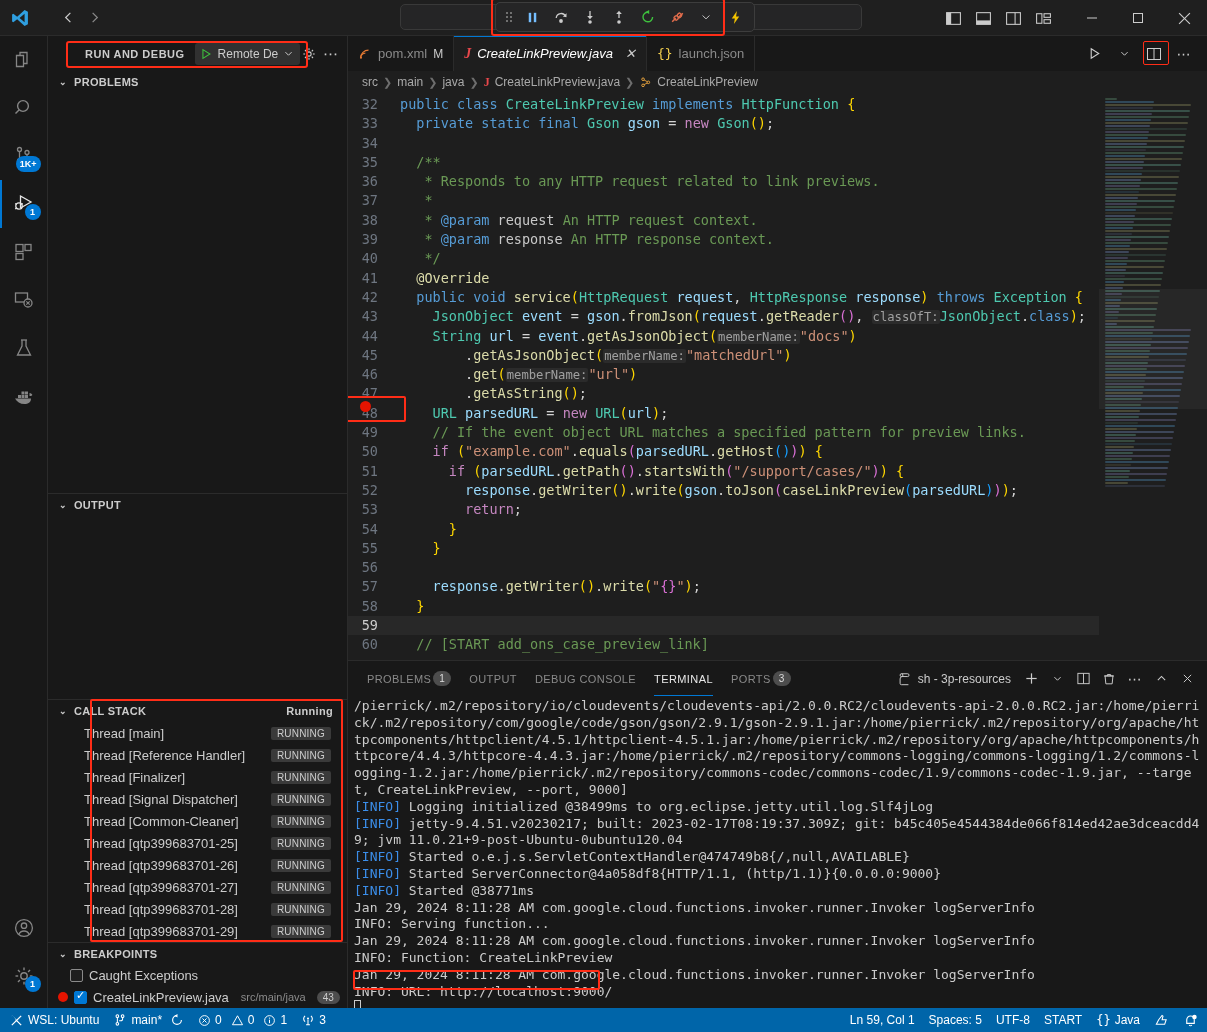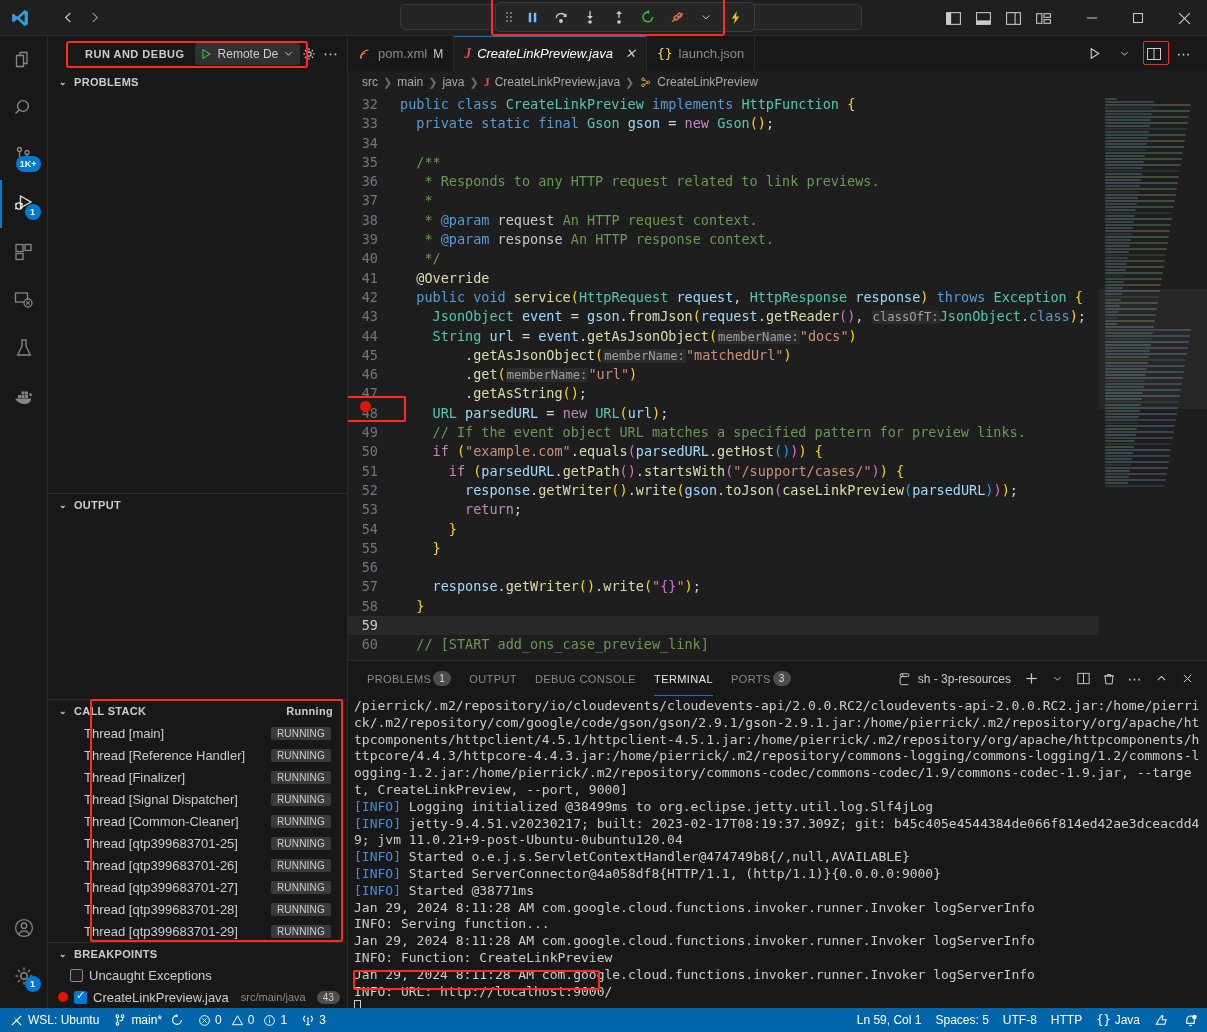--- a/index.html
+++ b/index.html
@@ -561,21 +561,21 @@
         </div>
       </div>
 
       <div class="section-header">
         <span class="chev">⌄</span>
         <span>BREAKPOINTS</span>
       </div>
       <div>
         <div class="bp-row">
           <span class="cbox"></span>
-          <span>Uncaught Exceptions</span>
+          <span>Caught Exceptions</span>
         </div>
         <div class="bp-row" style="padding-left:10px">
           <span class="bp-dot"></span>
           <span class="cbox checked"></span>
           <span>CreateLinkPreview.java</span>
           <span class="bp-path">src/main/java</span>
           <span class="bp-line">43</span>
         </div>
       </div>
     </div>
@@ -927,21 +927,21 @@
       <div class="sb-item">
         <span>Ln 59, Col 1</span>
       </div>
       <div class="sb-item">
         <span>Spaces: 5</span>
       </div>
       <div class="sb-item">
         <span>UTF-8</span>
       </div>
       <div class="sb-item">
-        <span>HTTP</span>
+        <span>START</span>
       </div>
       <div class="sb-item">
         <span style="font-family:'DejaVu Sans Mono',monospace;">{}</span>
         <span>Java</span>
       </div>
       <div class="sb-item">
         <span>
           <svg width="15" height="15" viewBox="0 0 16 16">
               <path d="M2.5 12 L5 7.2 L8.6 2.6 L9.6 3.4 L8.6 7.2 H13 L11.4 12 Z" stroke="#fff" stroke-width="1.1" fill="none"></path>
             </svg>

